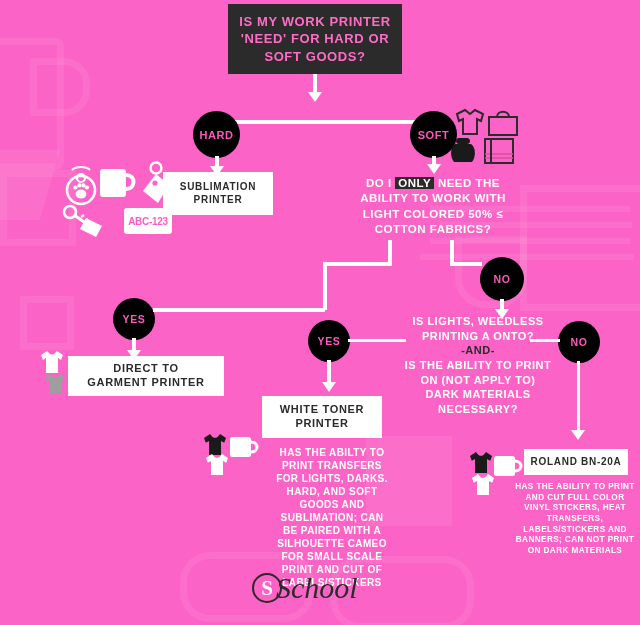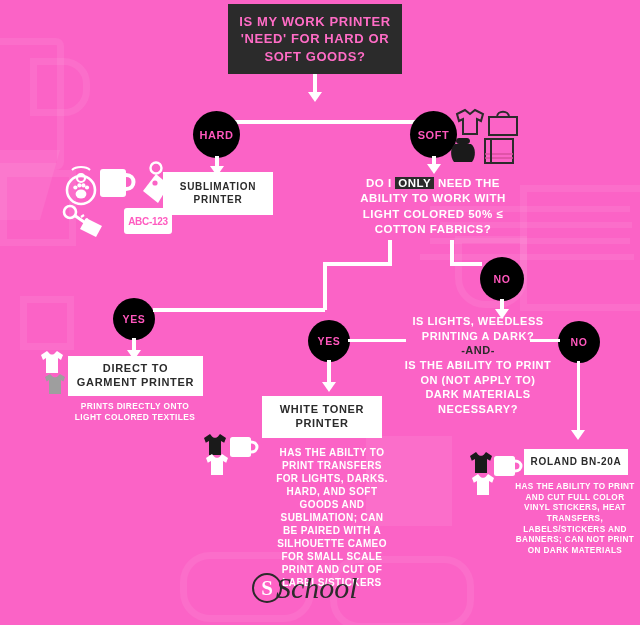--- a/index.html
+++ b/index.html
@@ -229,50 +229,46 @@
   <div class="ln" style="left:500px;top:299px;width:4px;height:14px;"></div>
   <div class="arrow-d" style="left:495px;top:309px;"></div>
 
   <div class="node circle" style="left:113px;top:298px;width:42px;height:42px;font-size:10.5px;">
     <span>YES</span>
   </div>
   <div class="ln" style="left:153px;top:308px;width:172px;height:4px;"></div>
   <div class="ln" style="left:132px;top:338px;width:4px;height:16px;"></div>
   <div class="arrow-d" style="left:127px;top:350px;"></div>
 
-  <div class="node pbox" style="left:68px;top:356px;width:135px;height:40px;font-size:11px;">
+  <div class="node pbox" style="left:68px;top:356px;width:156px;height:40px;font-size:11px;">
     <div>
       <div>DIRECT TO</div>
       <div>GARMENT PRINTER</div>
     </div>
-  </div>
-  <div class="node caption" style="left:60px;top:401px;width:150px;font-size:8.4px;">
-    <div>PRINTS DIRECTLY ONTO</div>
-    <div>LIGHT COLORED TEXTILES</div>
   </div>
 
   <div class="icon" style="left:36px;top:348px;">
     <svg width="32" height="26" viewBox="0 0 32 26">
       <path d="M5 7 L11 3 L13 5 C14.5 7 17.5 7 19 5 L21 3 L27 7 L25 12 L22 10 L22 25 L10 25 L10 10 L7 12 Z" fill="#ffffff"></path>
     </svg>
     <svg width="30" height="24" viewBox="0 0 30 24" style="position:absolute;left:4px;top:23px;">
       <path d="M5 6 L10 3 L12 5 C13.4 6.8 16.6 6.8 18 5 L20 3 L25 6 L23.4 10.5 L21 9 L21 23 L9 23 L9 9 L6.6 10.5 Z" fill="#9e9e9e"></path>
     </svg>
   </div>
 
   <div class="node circle" style="left:308px;top:320px;width:42px;height:42px;font-size:10.5px;">
     <span>YES</span>
   </div>
   <div class="ln" style="left:348px;top:339px;width:58px;height:3px;"></div>
   <div class="ln" style="left:327px;top:360px;width:4px;height:26px;"></div>
   <div class="arrow-d" style="left:322px;top:382px;"></div>
 
   <div class="node qtext" style="left:392px;top:314px;width:172px;font-size:11px;">
     <div>IS LIGHTS, WEEDLESS</div>
-    <div>PRINTING A DARK?</div>
+    <div>PRINTING A ONTO?</div>
     <div class="dk">-AND-</div>
     <div>IS THE ABILITY TO PRINT</div>
     <div>ON (NOT APPLY TO)</div>
     <div>DARK MATERIALS</div>
     <div>NECESSARY?</div>
   </div>
 
   <div class="node circle" style="left:558px;top:321px;width:42px;height:42px;font-size:10.5px;">
     <span>NO</span>
   </div>

